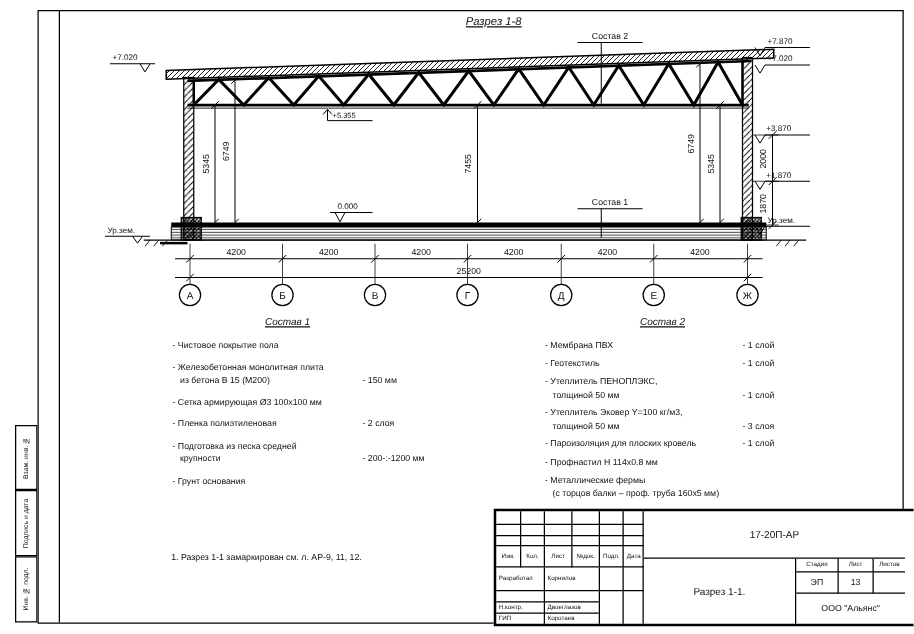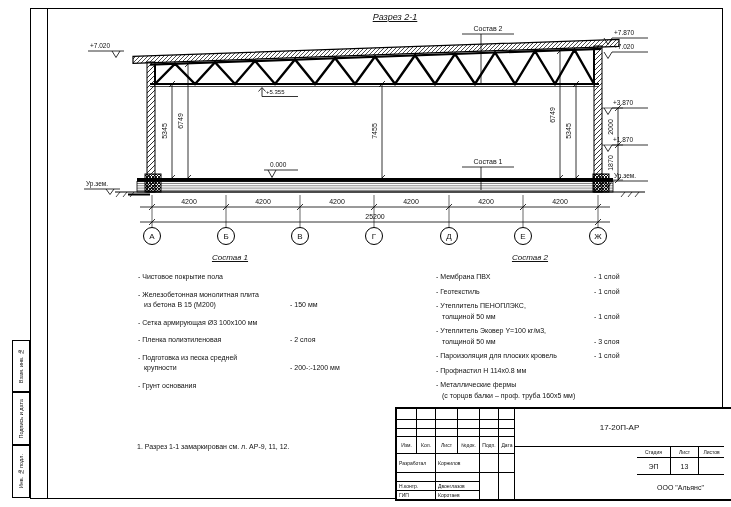--- a/index.html
+++ b/index.html
@@ -37,21 +37,21 @@
   <div class="mcell" style="left:12px;top:340px;width:18px;height:52px;">
     <div class="vert">Взам. инв. №</div>
   </div>
   <div class="mcell" style="left:12px;top:392px;width:18px;height:53px;">
     <div class="vert">Подпись и дата</div>
   </div>
   <div class="mcell" style="left:12px;top:445px;width:18px;height:53px;">
     <div class="vert">Инв. № подл.</div>
   </div>
 
-  <div class="abs utitle" style="left:340px;top:12px;width:110px;">Разрез 2-1</div>
+  <div class="abs utitle" style="left:340px;top:12px;width:110px;">Разрез 1-8</div>
 
   <svg class="abs" style="left:0;top:0;" width="731" height="507" viewBox="0 0 731 507">
     <defs>
       <pattern id="roofHatch" width="4" height="4" patternUnits="userSpaceOnUse">
         <path d="M0,4 L4,0 M-1,1 L1,-1 M3,5 L5,3" stroke="#000" stroke-width="0.7" fill="none"></path>
       </pattern>
       <pattern id="wallHatch" width="5" height="5" patternUnits="userSpaceOnUse">
         <path d="M0,5 L5,0" stroke="#000" stroke-width="0.8" fill="none"></path>
       </pattern>
       <pattern id="floorLines" width="6" height="2.2" patternUnits="userSpaceOnUse">
@@ -268,20 +268,21 @@
     <div class="cell bb" style="left:0;top:64px;width:38px;height:9px;"></div>
     <div class="cell bb bl" style="left:38px;top:64px;width:44px;height:9px;"></div>
     <div class="cell l bb" style="left:0;top:73px;width:38px;height:9px;">Н.контр.</div>
     <div class="cell l bb bl" style="left:38px;top:73px;width:44px;height:9px;">Двоеглазов</div>
     <div class="cell l" style="left:0;top:82px;width:38px;height:8px;">ГИП</div>
     <div class="cell l bl" style="left:38px;top:82px;width:44px;height:8px;">Коротаев</div>
     <div class="cell bl" style="left:82px;top:64px;width:1px;height:26px;"></div>
     <div class="cell bl" style="left:101px;top:64px;width:1px;height:26px;"></div>
 
     <div class="cell bb" style="left:118px;top:0;width:209px;height:38px;font-size:8px;">17-20П-АР</div>
+    <div class="cell br" style="left:118px;top:38px;width:122px;height:52px;font-size:8px;">Разрез 1-1.</div>
     <div class="cell bb" style="left:240px;top:38px;width:33px;height:11px;">Стадия</div>
     <div class="cell bb bl" style="left:273px;top:38px;width:28px;height:11px;">Лист</div>
     <div class="cell bb bl" style="left:301px;top:38px;width:26px;height:11px;">Листов</div>
     <div class="cell bb" style="left:240px;top:49px;width:33px;height:17px;font-size:7px;">ЭП</div>
     <div class="cell bb bl" style="left:273px;top:49px;width:28px;height:17px;font-size:7px;">13</div>
     <div class="cell bb bl" style="left:301px;top:49px;width:26px;height:17px;font-size:7px;"></div>
     <div class="cell" style="left:240px;top:66px;width:87px;height:24px;font-size:7px;">ООО "Альянс"</div>
   </div>
 
 </div>

